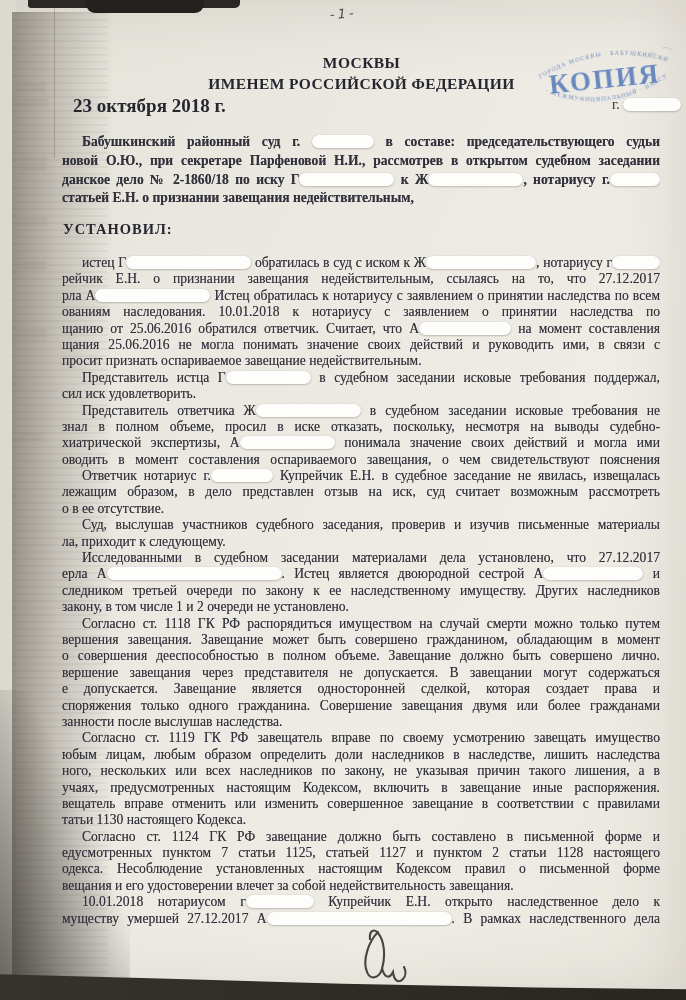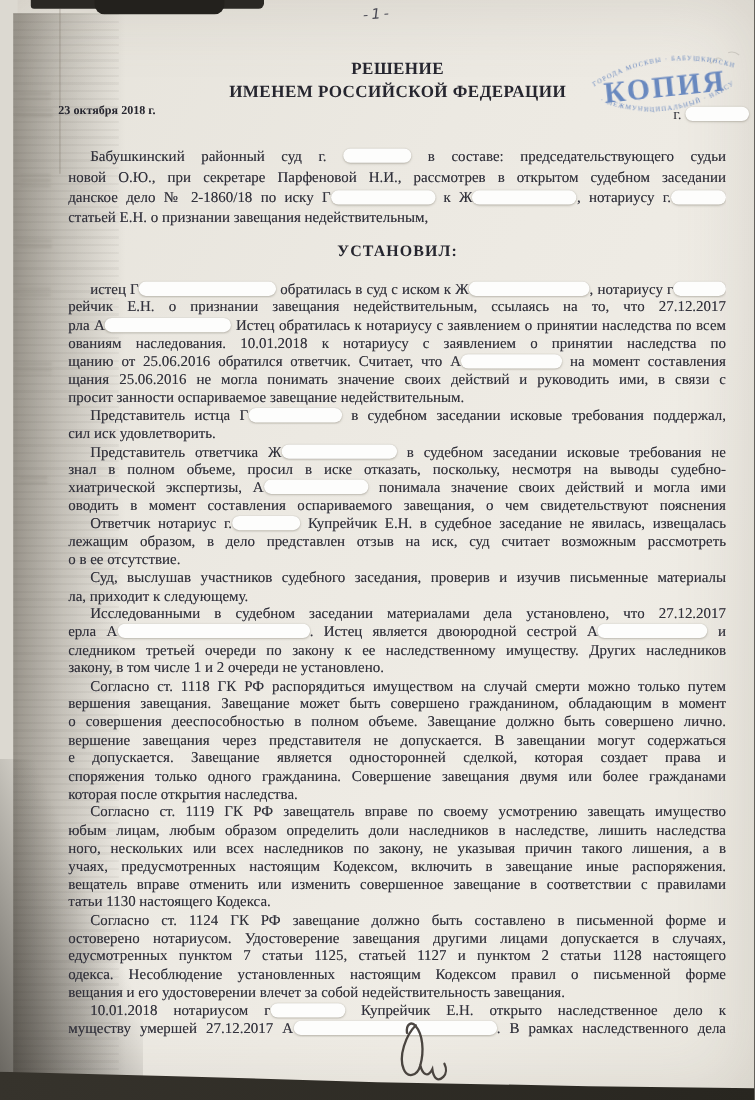--- a/index.html
+++ b/index.html
@@ -21,28 +21,28 @@
   .bottom-dark{position:absolute;left:0;top:972px;width:686px;height:28px;filter:blur(.4px);
         background:linear-gradient(to right,#36332c,#282620);
         clip-path:polygon(0 8%,22% 22%,50% 42%,78% 55%,100% 62%,100% 100%,0 100%);}
   .ghost{position:absolute;filter:blur(1.1px);opacity:.28;
         background:repeating-linear-gradient(to bottom,#8a857b 0 2px,rgba(0,0,0,0) 2px 5px);}
   
   .page-mark{position:absolute;left:330px;top:6px;font-family:"DejaVu Sans",sans-serif;
         font-style:italic;font-size:13px;letter-spacing:3px;color:#474752;transform:rotate(-4deg);}
   .titles{position:absolute;left:63px;top:52px;width:597px;text-align:center;
         font-weight:bold;font-size:15.5px;line-height:21px;letter-spacing:.4px;color:#26262f;}
-  .date-row{position:absolute;left:53px;top:95px;font-weight:bold;font-size:11px;color:#26262f;}
+  .date-row{position:absolute;left:73px;top:95px;font-weight:bold;font-size:19px;color:#26262f;}
   .city-row{position:absolute;left:612px;top:97px;font-size:14px;color:#31313b;}
-  .heading{position:absolute;left:63px;top:221px;width:597px;text-align:center;
+  .heading{position:absolute;left:63px;top:221px;width:597px;text-align:left;
         font-weight:bold;font-size:14.5px;letter-spacing:1px;color:#26262f;}
   .linesbox{position:absolute;left:62px;width:598px;font-size:13.6px;
         text-shadow:0 0 .5px rgba(49,49,59,.55);}
   #intro-lines{top:133px;}
-  #intro-lines .tl{height:18.8px;line-height:18.8px;}
+  #intro-lines .tl{height:18.8px;line-height:18.8px;font-weight:bold;}
   #body-lines{top:255px;}
   #body-lines .tl{height:16.4px;line-height:16.4px;}
   .tl{overflow:hidden;white-space:normal;}
   .tl.just{text-align:justify;text-align-last:justify;}
   .tl.ind{text-indent:20px;}
   .redact{display:inline-block;height:13px;background:#fdfdfc;border-radius:7px;
         vertical-align:-2px;box-shadow:0 1px 2px rgba(125,120,108,.40),0 0 1px rgba(125,120,108,.4);}
   
   .stamp{position:absolute;right:6px;top:36px;width:152px;height:76px;transform:rotate(-6deg);
         opacity:.82;filter:blur(.3px);}
@@ -84,21 +84,21 @@
     <defs>
       <path id="arcT" d="M 12 36 Q 76 6 140 32"></path>
       <path id="arcB" d="M 16 50 Q 76 80 138 48"></path>
     </defs>
     <text class="arc"><textPath href="#arcT">ГОРОДА МОСКВЫ · БАБУШКИНСКИЙ РАЙОННЫЙ СУД</textPath></text>
     <text class="main" x="76" y="52" text-anchor="middle">КОПИЯ</text>
     <text class="arc"><textPath href="#arcB">· МЕЖМУНИЦИПАЛЬНЫЙ · НАРСУД ·</textPath></text>
   </svg>
 
   <div class="titles">
-    <div>РЕШЕНИЕ</div>
+    <div>МОСКВЫ</div>
     <div>ИМЕНЕМ РОССИЙСКОЙ ФЕДЕРАЦИИ</div>
   </div>
   <div class="date-row">23 октября 2018 г.</div>
   <div class="city-row">
     <span>г.</span>
     <span class="redact" style="width:58px"></span>
   </div>
 
   <div id="intro-lines" class="linesbox">
       <div class="tl just ind">Бабушкинский районный суд г. <span class="redact" style="width: 62px;"></span> в составе: председательствующего судьи</div>
@@ -109,21 +109,21 @@
 
   <div class="heading">УСТАНОВИЛ:</div>
 
   <div id="body-lines" class="linesbox">
       <div class="tl just ind">истец Г<span class="redact" style="width: 125px;"></span> обратилась в суд с иском к Ж<span class="redact" style="width: 110px;"></span>, нотариусу г<span class="redact" style="width: 48px;"></span></div>
       <div class="tl just">рейчик Е.Н. о признании завещания недействительным, ссылаясь на то, что 27.12.2017</div>
       <div class="tl just">рла А<span class="redact" style="width: 115px;"></span> Истец обратилась к нотариусу с заявлением о принятии наследства по всем</div>
       <div class="tl just">ованиям наследования. 10.01.2018 к нотариусу с заявлением о принятии наследства по</div>
       <div class="tl just">щанию от 25.06.2016 обратился ответчик. Считает, что А<span class="redact" style="width: 92px;"></span> на момент составления</div>
       <div class="tl just">щания 25.06.2016 не могла понимать значение своих действий и руководить ими, в связи с</div>
-      <div class="tl">просит занности оспариваемое завещание недействительным.</div>
+      <div class="tl">просит признать оспариваемое завещание недействительным.</div>
       <div class="tl just ind">Представитель истца Г<span class="redact" style="width: 85px;"></span> в судебном заседании исковые требования поддержал,</div>
       <div class="tl">сил иск удовлетворить.</div>
       <div class="tl just ind">Представитель ответчика Ж<span class="redact" style="width: 105px;"></span> в судебном заседании исковые требования не</div>
       <div class="tl just">знал в полном объеме, просил в иске отказать, поскольку, несмотря на выводы судебно-</div>
       <div class="tl just">хиатрической экспертизы, А<span class="redact" style="width: 95px;"></span> понимала значение своих действий и могла ими</div>
       <div class="tl just">оводить в момент составления оспариваемого завещания, о чем свидетельствуют пояснения</div>
       <div class="tl just ind">Ответчик нотариус г.<span class="redact" style="width: 62px;"></span> Купрейчик Е.Н. в судебное заседание не явилась, извещалась</div>
       <div class="tl just">лежащим образом, в дело представлен отзыв на иск, суд считает возможным рассмотреть</div>
       <div class="tl">о в ее отсутствие.</div>
       <div class="tl just ind">Суд, выслушав участников судебного заседания, проверив и изучив письменные материалы</div>
@@ -131,29 +131,28 @@
       <div class="tl just ind">Исследованными в судебном заседании материалами дела установлено, что 27.12.2017</div>
       <div class="tl just">ерла А<span class="redact" style="width: 175px;"></span>. Истец является двоюродной сестрой А<span class="redact" style="width: 100px;"></span> и</div>
       <div class="tl just">следником третьей очереди по закону к ее наследственному имуществу. Других наследников</div>
       <div class="tl">закону, в том числе 1 и 2 очереди не установлено.</div>
       <div class="tl just ind">Согласно ст. 1118 ГК РФ распорядиться имуществом на случай смерти можно только путем</div>
       <div class="tl just">вершения завещания. Завещание может быть совершено гражданином, обладающим в момент</div>
       <div class="tl just">о совершения дееспособностью в полном объеме. Завещание должно быть совершено лично.</div>
       <div class="tl just">вершение завещания через представителя не допускается. В завещании могут содержаться</div>
       <div class="tl just">е допускается. Завещание является односторонней сделкой, которая создает права и</div>
       <div class="tl just">споряжения только одного гражданина. Совершение завещания двумя или более гражданами</div>
-      <div class="tl">которая после открытия наследства.</div>
+      <div class="tl">занности после выслушав наследства.</div>
       <div class="tl just ind">Согласно ст. 1119 ГК РФ завещатель вправе по своему усмотрению завещать имущество</div>
       <div class="tl just">юбым лицам, любым образом определить доли наследников в наследстве, лишить наследства</div>
       <div class="tl just">ного, нескольких или всех наследников по закону, не указывая причин такого лишения, а в</div>
       <div class="tl just">учаях, предусмотренных настоящим Кодексом, включить в завещание иные распоряжения.</div>
       <div class="tl just">вещатель вправе отменить или изменить совершенное завещание в соответствии с правилами</div>
       <div class="tl">татьи 1130 настоящего Кодекса.</div>
       <div class="tl just ind">Согласно ст. 1124 ГК РФ завещание должно быть составлено в письменной форме и</div>
-      <div class="tl just">остоверено нотариусом. Удостоверение завещания другими лицами допускается в случаях,</div>
       <div class="tl just">едусмотренных пунктом 7 статьи 1125, статьей 1127 и пунктом 2 статьи 1128 настоящего</div>
       <div class="tl just">одекса. Несоблюдение установленных настоящим Кодексом правил о письменной форме</div>
       <div class="tl">вещания и его удостоверении влечет за собой недействительность завещания.</div>
       <div class="tl just ind">10.01.2018 нотариусом г<span class="redact" style="width: 68px;"></span> Купрейчик Е.Н. открыто наследственное дело к</div>
       <div class="tl just">муществу умершей 27.12.2017 А<span class="redact" style="width: 185px;"></span>. В рамках наследственного дела</div>
     </div>
 
   <svg class="sig" width="96" height="72" viewBox="0 0 96 72">
     <path d="M46 4 c-9 9 -16 28 -11 40 c3 8 12 7 15 -3 c4 -14 2 -29 -4 -36 c-4 -5 -9 -2 -8 6 M50 40 c2 9 7 12 11 4 c1 8 5 12 10 7 c3 -3 3 -8 1 -12" stroke="#332e29" stroke-width="2.1" fill="none" stroke-linecap="round" opacity=".88"></path>
   </svg>

